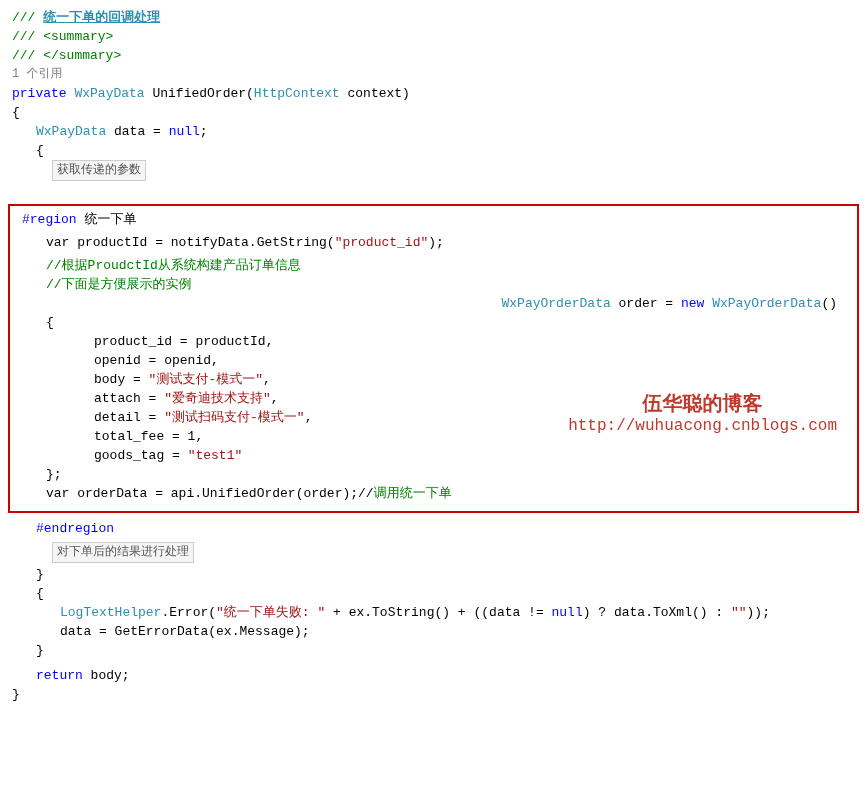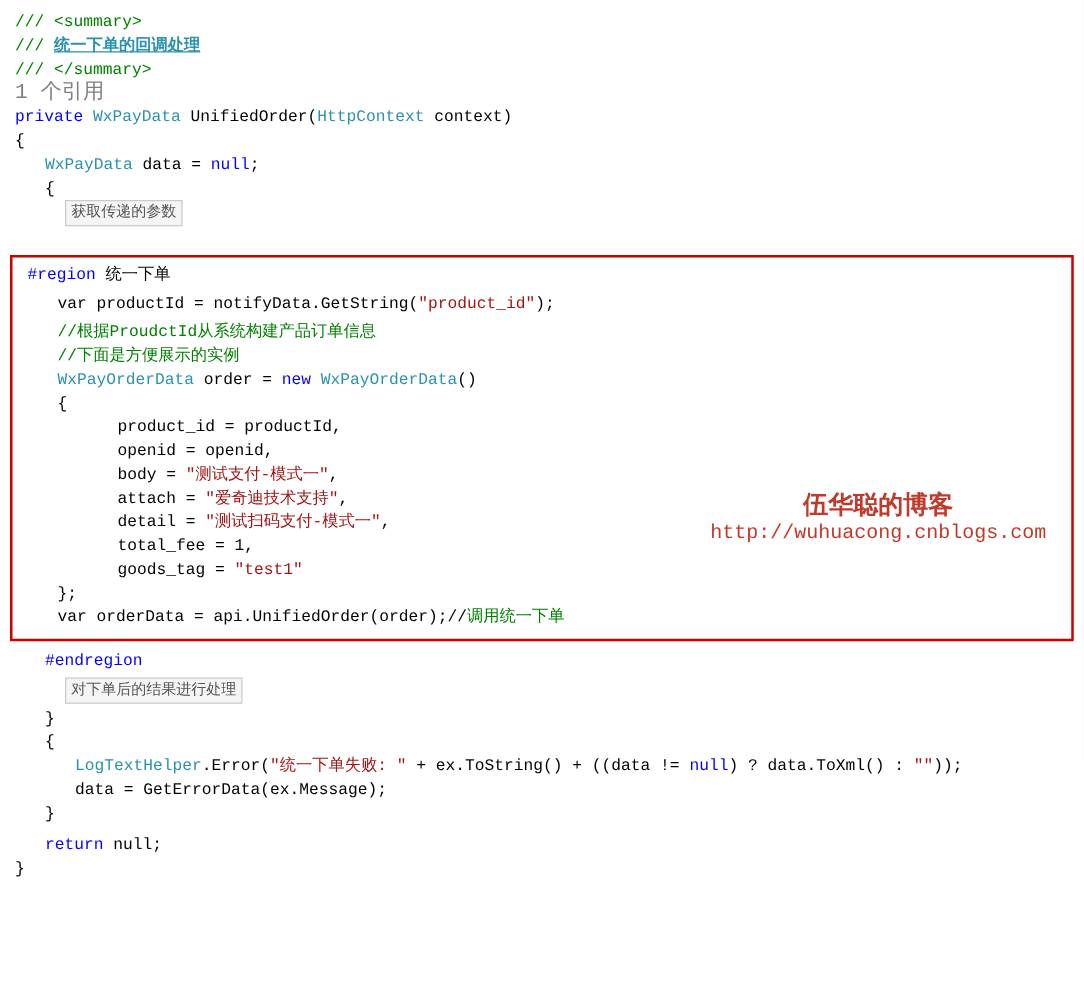--- a/index.html
+++ b/index.html
@@ -29,21 +29,21 @@
     .line-content {
       flex: 1;
       white-space: pre;
     }
     
     .c-comment { color: #008000; }
     .c-keyword { color: #0000ff; }
     .c-type { color: #2b91af; }
     .c-string { color: #a31515; }
     .c-normal { color: #000000; }
-    .c-refcount { color: #808080; font-size: 17px; }
+    .c-refcount { color: #808080; font-size: 12px; }
     .c-watermark-name { color: #c0392b; font-size: 14px; }
     .c-watermark-url { color: #c0392b; font-size: 16px; }
 
     
     .red-border-box {
       border: 2px solid #cc0000;
       margin: 2px 8px;
       padding: 4px 8px;
       background: #ffffff;
     }
@@ -65,24 +65,24 @@
       text-align: center;
       pointer-events: none;
     }
   </style>
 </head>
 <body>
 
 <div class="code-container">
 
   <div class="code-line">
+    <span class="line-content"><span class="c-comment">/// </span><span class="c-comment" style="font-weight:bold;text-decoration:underline;color:#2b91af;">统一下单的回调处理</span></span>
+  </div>
+  <div class="code-line">
     <span class="line-content c-comment">/// &lt;summary&gt;</span>
-  </div>
-  <div class="code-line">
-    <span class="line-content"><span class="c-comment">/// </span><span class="c-comment" style="font-weight:bold;text-decoration:underline;color:#2b91af;">统一下单的回调处理</span></span>
   </div>
   <div class="code-line">
     <span class="line-content c-comment">/// &lt;/summary&gt;</span>
   </div>
   <div class="code-line">
     <span class="line-content c-refcount">1 个引用</span>
   </div>
   <div class="code-line">
     <span class="line-content"><span class="c-keyword">private </span><span class="c-type">WxPayData</span><span class="c-normal"> UnifiedOrder(</span><span class="c-type">HttpContext</span><span class="c-normal"> context)</span></span>
   </div>
@@ -115,21 +115,21 @@
     </div>
 
     <div style="height:4px;"></div>
 
     <div class="code-line" style="padding-left:4px;">
       <span class="line-content"><span style="display:inline-block;width:24px;"></span><span class="c-comment">//根据ProudctId从系统构建产品订单信息</span></span>
     </div>
     <div class="code-line" style="padding-left:4px;">
       <span class="line-content"><span style="display:inline-block;width:24px;"></span><span class="c-comment">//下面是方便展示的实例</span></span>
     </div>
-    <div class="code-line" style="padding-left:4px;">
+    <div class="code-line" style="padding-left:4px;text-align:right;">
       <span class="line-content"><span style="display:inline-block;width:24px;"></span><span class="c-type">WxPayOrderData</span><span class="c-normal"> order = </span><span class="c-keyword">new</span><span class="c-normal"> </span><span class="c-type">WxPayOrderData</span><span class="c-normal">()</span></span>
     </div>
     <div class="code-line" style="padding-left:4px;">
       <span class="line-content"><span style="display:inline-block;width:24px;"></span><span class="c-normal">{</span></span>
     </div>
     <div class="code-line" style="padding-left:4px;">
       <span class="line-content"><span style="display:inline-block;width:72px;"></span><span class="c-normal">product_id = productId,</span></span>
     </div>
     <div class="code-line" style="padding-left:4px;">
       <span class="line-content"><span style="display:inline-block;width:72px;"></span><span class="c-normal">openid = openid,</span></span>
@@ -184,21 +184,21 @@
   <div class="code-line">
     <span class="line-content"><span style="display:inline-block;width:48px;"></span><span class="c-normal">data = GetErrorData(ex.Message);</span></span>
   </div>
   <div class="code-line">
     <span class="line-content"><span style="display:inline-block;width:24px;"></span><span class="c-normal">}</span></span>
   </div>
 
   <div style="height:6px;"></div>
 
   <div class="code-line">
-    <span class="line-content"><span style="display:inline-block;width:24px;"></span><span class="c-keyword">return</span><span class="c-normal"> null;</span></span>
+    <span class="line-content"><span style="display:inline-block;width:24px;"></span><span class="c-keyword">return</span><span class="c-normal"> body;</span></span>
   </div>
   <div class="code-line">
     <span class="line-content c-normal">}</span>
   </div>
 
   <div class="watermark">
     <div class="c-watermark-name" style="font-weight:bold; font-size:20px;">伍华聪的博客</div>
     <div class="c-watermark-url" style="color:#c0392b;">http://wuhuacong.cnblogs.com</div>
   </div>
 </div>

